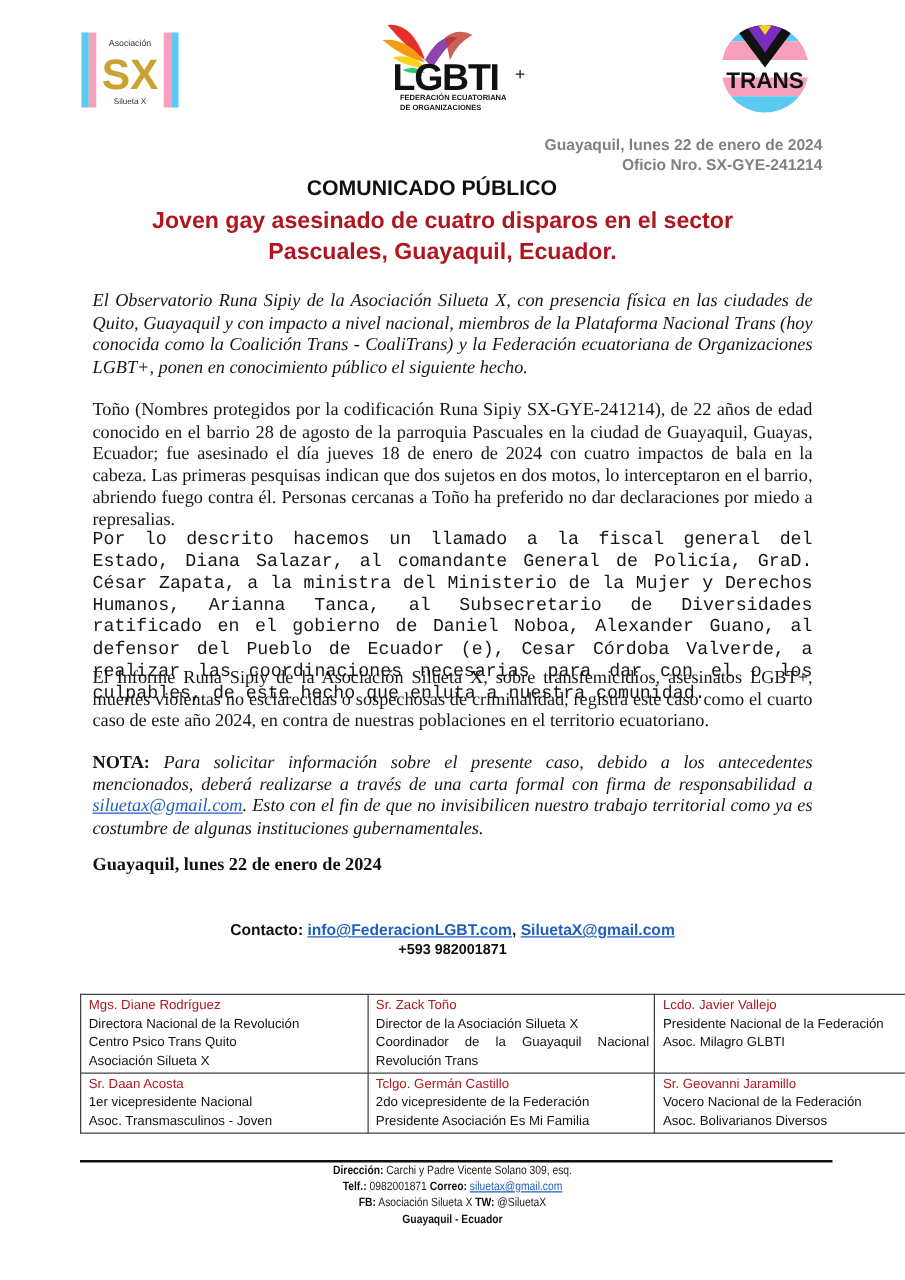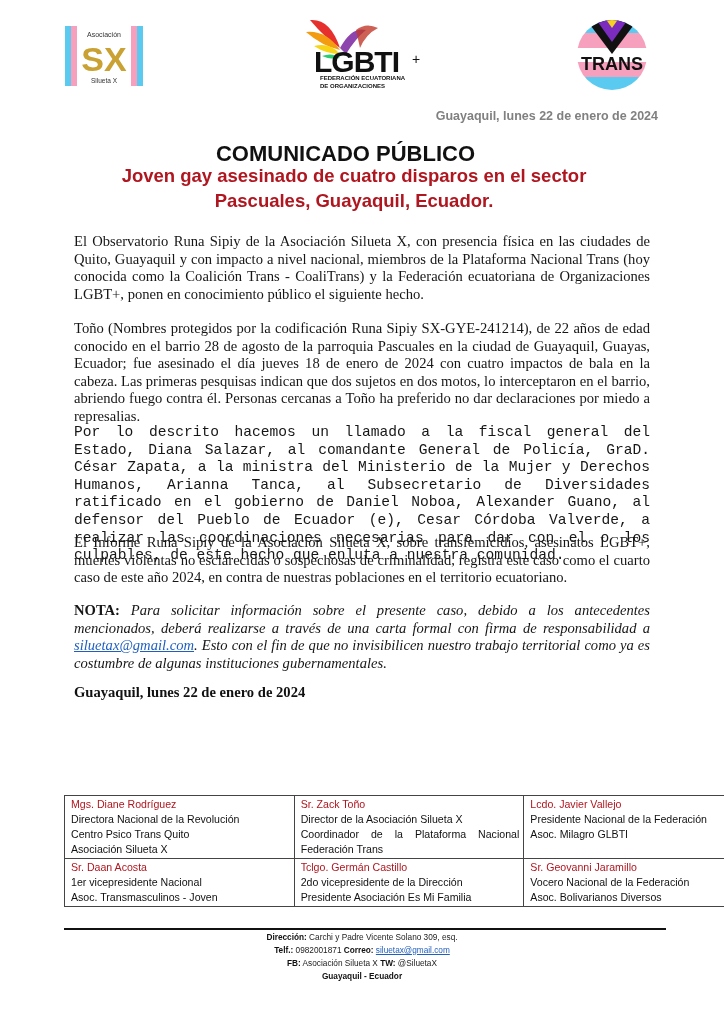--- a/index.html
+++ b/index.html
@@ -6,27 +6,27 @@
   body { width: 724px; height: 1024px; position: relative; overflow: hidden; color: #111; }
   .logo { position: absolute; }
   #logo-sx { left: 65px; top: 24px; width: 78px; height: 64px; }
   #logo-lgbti { left: 300px; top: 8px; width: 130px; height: 82px; }
   #logo-trans { left: 575px; top: 18px; width: 74px; height: 74px; }
 
   .date-block { position: absolute; right: 66px; top: 108px; text-align: right;
     font-family: "Liberation Sans", sans-serif; font-weight: bold; color: #808080; font-size: 12.5px; line-height: 16px; }
 
   .title { position: absolute; left: 0; width: 691px; top: 141px; text-align: center;
-    font-family: "Liberation Sans", sans-serif; font-weight: bold; font-size: 22px; color: #111; }
+    font-family: "Liberation Sans", sans-serif; font-weight: bold; font-size: 17px; color: #111; }
   .subtitle { position: absolute; left: 72px; width: 564px; top: 163px; text-align: center;
     font-family: "Liberation Sans", sans-serif; font-weight: bold; font-size: 18.5px; line-height: 25px; color: #b0161f; }
 
   .body-text { position: absolute; left: 74px; width: 576px;
     font-family: "Liberation Serif", serif; font-size: 14.6px; line-height: 17.6px; text-align: justify; color: #161616; }
-  #p1 { top: 233px; }
+  #p1 { top: 233px; font-style: italic; }
   #p2 { top: 320px; }
   #p3 { top: 424px; font-family: Liberation Mono, monospace; }
   #p4 { top: 534px; }
   #p5 { top: 602px; }
   .nota-label { font-weight: bold; font-style: normal; }
   .italic { font-style: italic; }
   a.mail { color: #1f5fbf; text-decoration: underline; }
   .sign-date { position: absolute; left: 74px; top: 684px; font-family: "Liberation Serif", serif;
     font-weight: bold; font-size: 14.6px; color: #111; }
 
@@ -93,68 +93,74 @@
       <polygon points="10,0 64,0 37,36" fill="#111"></polygon>
       <polygon points="20,0 54,0 37,24" fill="#7b2cbf"></polygon>
       <polygon points="30,0 44,0 37,10" fill="#f5d320"></polygon>
     </g>
     <text x="37" y="52" font-size="18" text-anchor="middle" font-family="Liberation Sans, sans-serif" font-weight="bold" fill="#111">TRANS</text>
   </svg>
 </div>
 
 <div class="date-block">
   <div>Guayaquil, lunes 22 de enero de 2024</div>
+  <div>Oficio Nro. SX-GYE-241214</div>
 </div>
 
 <div class="title">COMUNICADO PÚBLICO</div>
 <div class="subtitle">Joven gay asesinado de cuatro disparos en el sector Pascuales, Guayaquil, Ecuador.</div>
 
 <div class="body-text" id="p1">El Observatorio Runa Sipiy de la Asociación Silueta X, con presencia física en las ciudades de Quito, Guayaquil y con impacto a nivel nacional, miembros de la Plataforma Nacional Trans (hoy conocida como la Coalición Trans - CoaliTrans) y la Federación ecuatoriana de Organizaciones LGBT+, ponen en conocimiento público el siguiente hecho.</div>
 <div class="body-text" id="p2">Toño (Nombres protegidos por la codificación Runa Sipiy SX-GYE-241214), de 22 años de edad conocido en el barrio 28 de agosto de la parroquia Pascuales en la ciudad de Guayaquil, Guayas, Ecuador; fue asesinado el día jueves 18 de enero de 2024 con cuatro impactos de bala en la cabeza. Las primeras pesquisas indican que dos sujetos en dos motos, lo interceptaron en el barrio, abriendo fuego contra él. Personas cercanas a Toño ha preferido no dar declaraciones por miedo a represalias.</div>
 <div class="body-text" id="p3">Por lo descrito hacemos un llamado a la fiscal general del Estado, Diana Salazar, al comandante General de Policía, GraD. César Zapata, a la ministra del Ministerio de la Mujer y Derechos Humanos, Arianna Tanca, al Subsecretario de Diversidades ratificado en el gobierno de Daniel Noboa, Alexander Guano, al defensor del Pueblo de Ecuador (e), Cesar Córdoba Valverde, a realizar las coordinaciones necesarias para dar con el o los culpables, de este hecho que enluta a nuestra comunidad.</div>
 <div class="body-text" id="p4">El Informe Runa Sipiy de la Asociación Silueta X, sobre transfemicidios, asesinatos LGBT+, muertes violentas no esclarecidas o sospechosas de criminalidad, registra este caso como el cuarto caso de este año 2024, en contra de nuestras poblaciones en el territorio ecuatoriano.</div>
 
 <div class="body-text" id="p5">
   <span class="nota-label">NOTA:</span><span class="italic"> Para solicitar información sobre el presente caso, debido a los antecedentes mencionados, deberá realizarse a través de una carta formal con firma de responsabilidad a </span><a class="mail italic">siluetax@gmail.com</a><span class="italic">. Esto con el fin de que no invisibilicen nuestro trabajo territorial como ya es costumbre de algunas instituciones gubernamentales.</span>
 </div>
 
 <div class="sign-date">Guayaquil, lunes 22 de enero de 2024</div>
 
 <div class="contact">
+  <div>
+    <span>Contacto:</span>
+    <a>info@FederacionLGBT.com</a><span>, </span><a>SiluetaX@gmail.com</a>
+  </div>
+  <div class="phone">+593 982001871</div>
 </div>
 
 <table class="signers">
   <tbody>
       <tr>
     <td>
       <div class="sname">Mgs. Diane Rodríguez</div>
       <div class="srole">Directora Nacional de la Revolución</div>
       <div class="srole">Centro Psico Trans Quito</div>
       <div class="srole">Asociación Silueta X</div>
     </td>
     <td>
       <div class="sname">Sr. Zack Toño</div>
       <div class="srole">Director de la Asociación Silueta X</div>
-      <div class="srole" style="text-align:justify;">Coordinador de la Plataforma Nacional Federación Trans</div>
+      <div class="srole" style="text-align:justify;">Coordinador de la Guayaquil Nacional Revolución Trans</div>
     </td>
     <td>
       <div class="sname">Lcdo. Javier Vallejo</div>
       <div class="srole" style="text-align:justify;">Presidente Nacional de la Federación</div>
       <div class="srole">Asoc. Milagro GLBTI</div>
     </td>
   </tr>
   <tr>
     <td>
       <div class="sname">Sr. Daan Acosta</div>
       <div class="srole">1er vicepresidente Nacional</div>
       <div class="srole">Asoc. Transmasculinos - Joven</div>
     </td>
     <td>
       <div class="sname">Tclgo. Germán Castillo</div>
-      <div class="srole">2do vicepresidente de la Dirección</div>
+      <div class="srole">2do vicepresidente de la Federación</div>
       <div class="srole">Presidente Asociación Es Mi Familia</div>
     </td>
     <td>
       <div class="sname">Sr. Geovanni Jaramillo</div>
       <div class="srole">Vocero Nacional de la Federación</div>
       <div class="srole">Asoc. Bolivarianos Diversos</div>
     </td>
   </tr>
 </tbody>
   </table>

